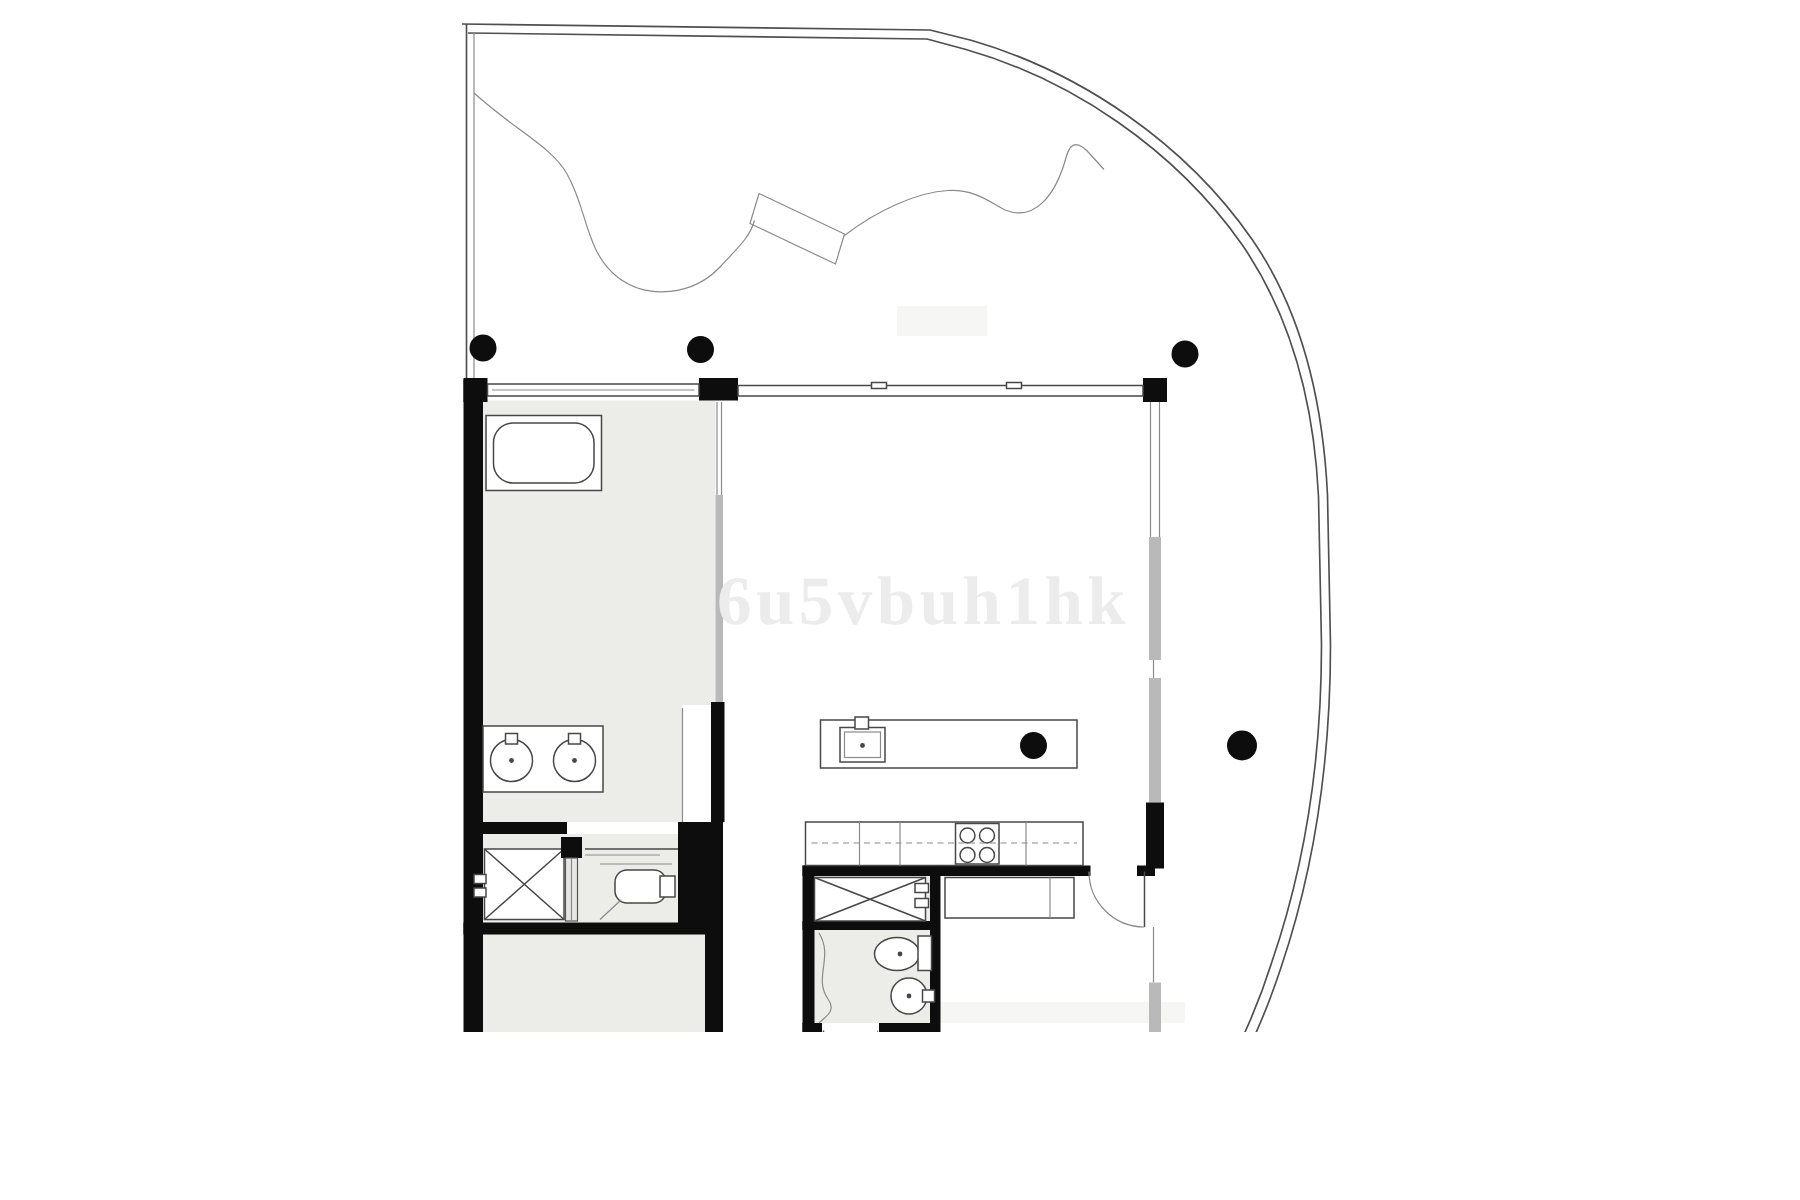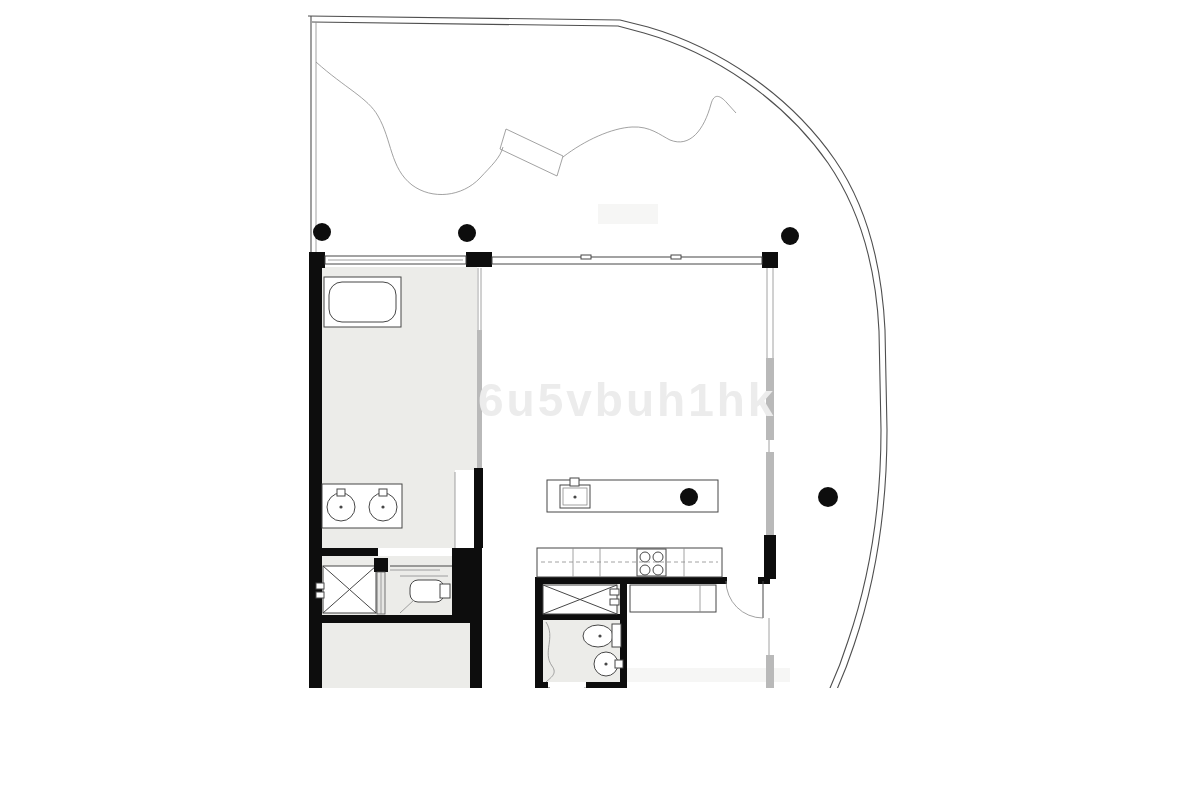--- a/index.html
+++ b/index.html
@@ -1,17 +1,17 @@
 <!DOCTYPE html>
 <html style="--bg: #ffffff; --wall: #0d0d0d; --line: #4f4f4f; --thin: #8a8a8a; --floor: #ecece9; --glazing: #b9b9b9; --watermark: #ececec; --smudge: #f6f6f5;"><head>
 <meta charset="utf-8">
 <style>
   html,body{margin:0;padding:0;background:#fff;}
   .canvas{position:relative;width:1200px;height:688px;background:var(--bg,#fff);overflow:hidden;
-          font-family:Liberation Sans, sans-serif;text-align:right;}
+          font-family:Liberation Serif, serif;text-align:right;}
   svg{position:absolute;left:0;top:0;}
   .hairln{stroke:var(--thin,#8a8a8a);stroke-width:0.8;fill:none;}
   .curve{stroke:var(--line,#555);stroke-width:1.1;fill:none;stroke-linejoin:round;}
   .fixture{stroke:#474747;stroke-width:1;fill:#ffffff;}
   .fixline{stroke:#474747;stroke-width:1;fill:none;}
   .wall{fill:var(--wall,#0d0d0d);stroke:none;}
   .floor{fill:var(--floor,#ecece9);stroke:none;}
   .glaz{fill:var(--glazing,#b9b9b9);stroke:none;}
   .wm{fill:var(--watermark,#ededed);font-weight:bold;letter-spacing:3px;}
   .smudge{fill:var(--smudge,#f5f5f4);}

